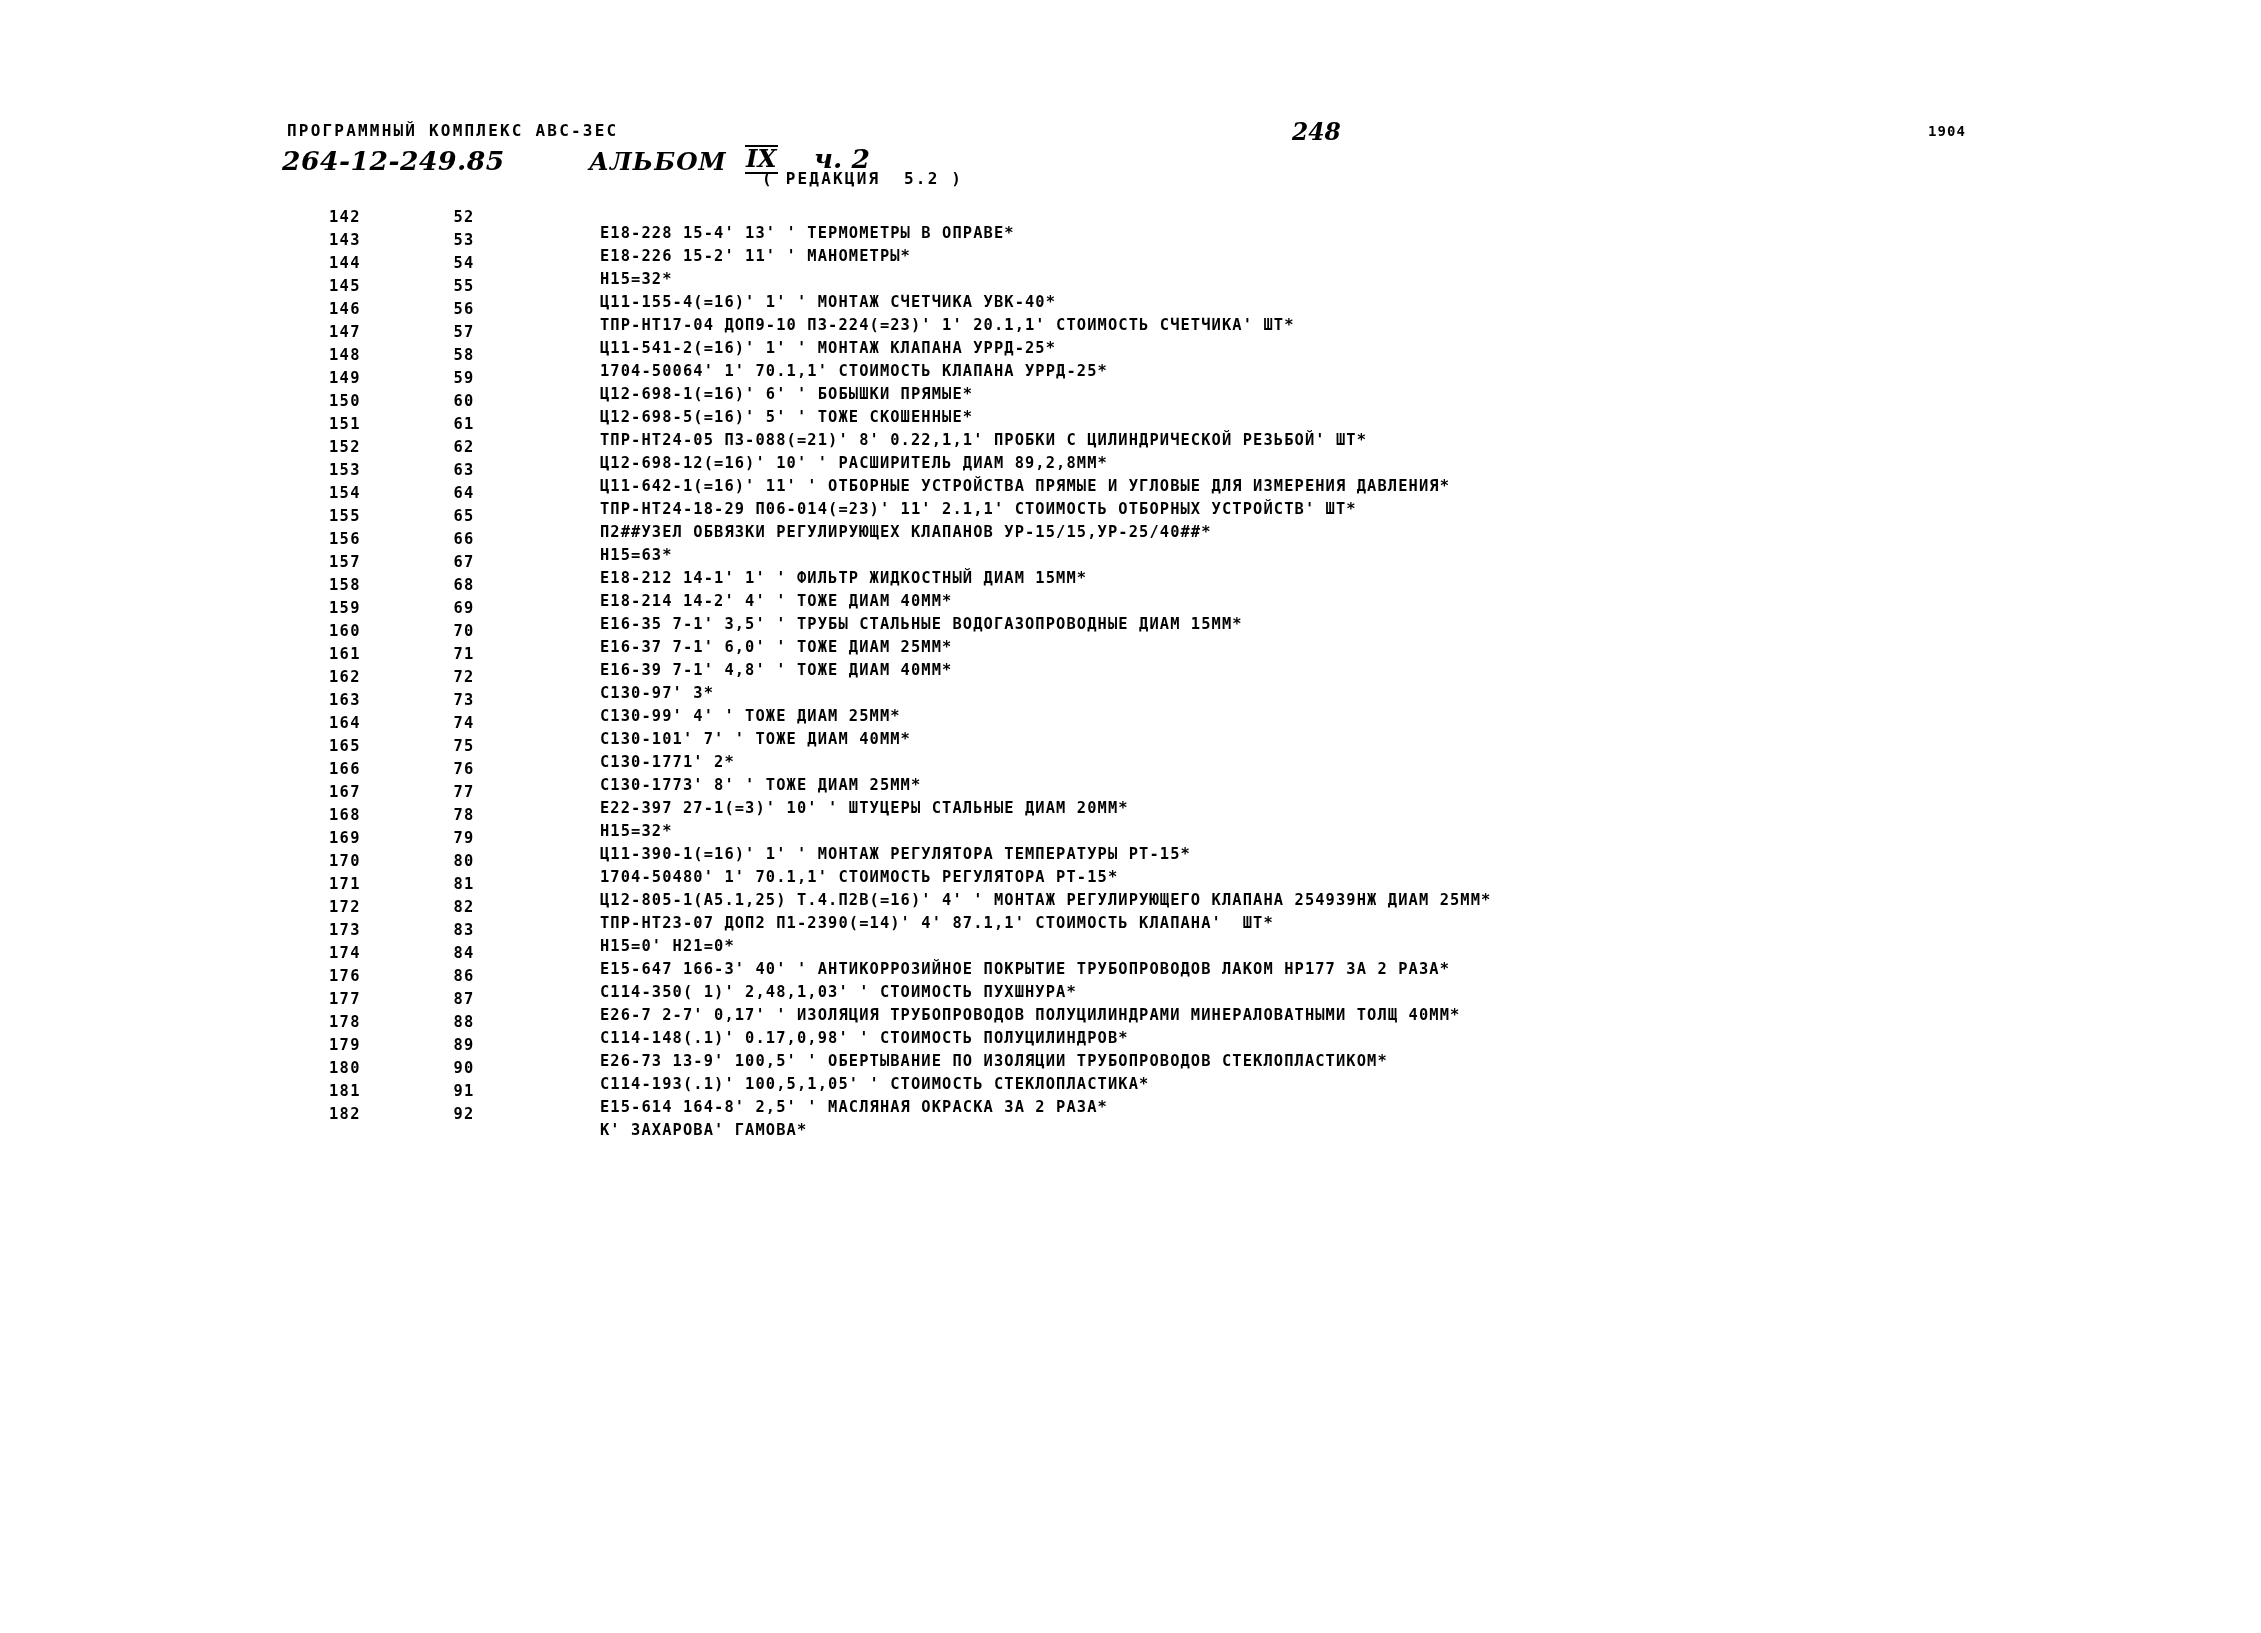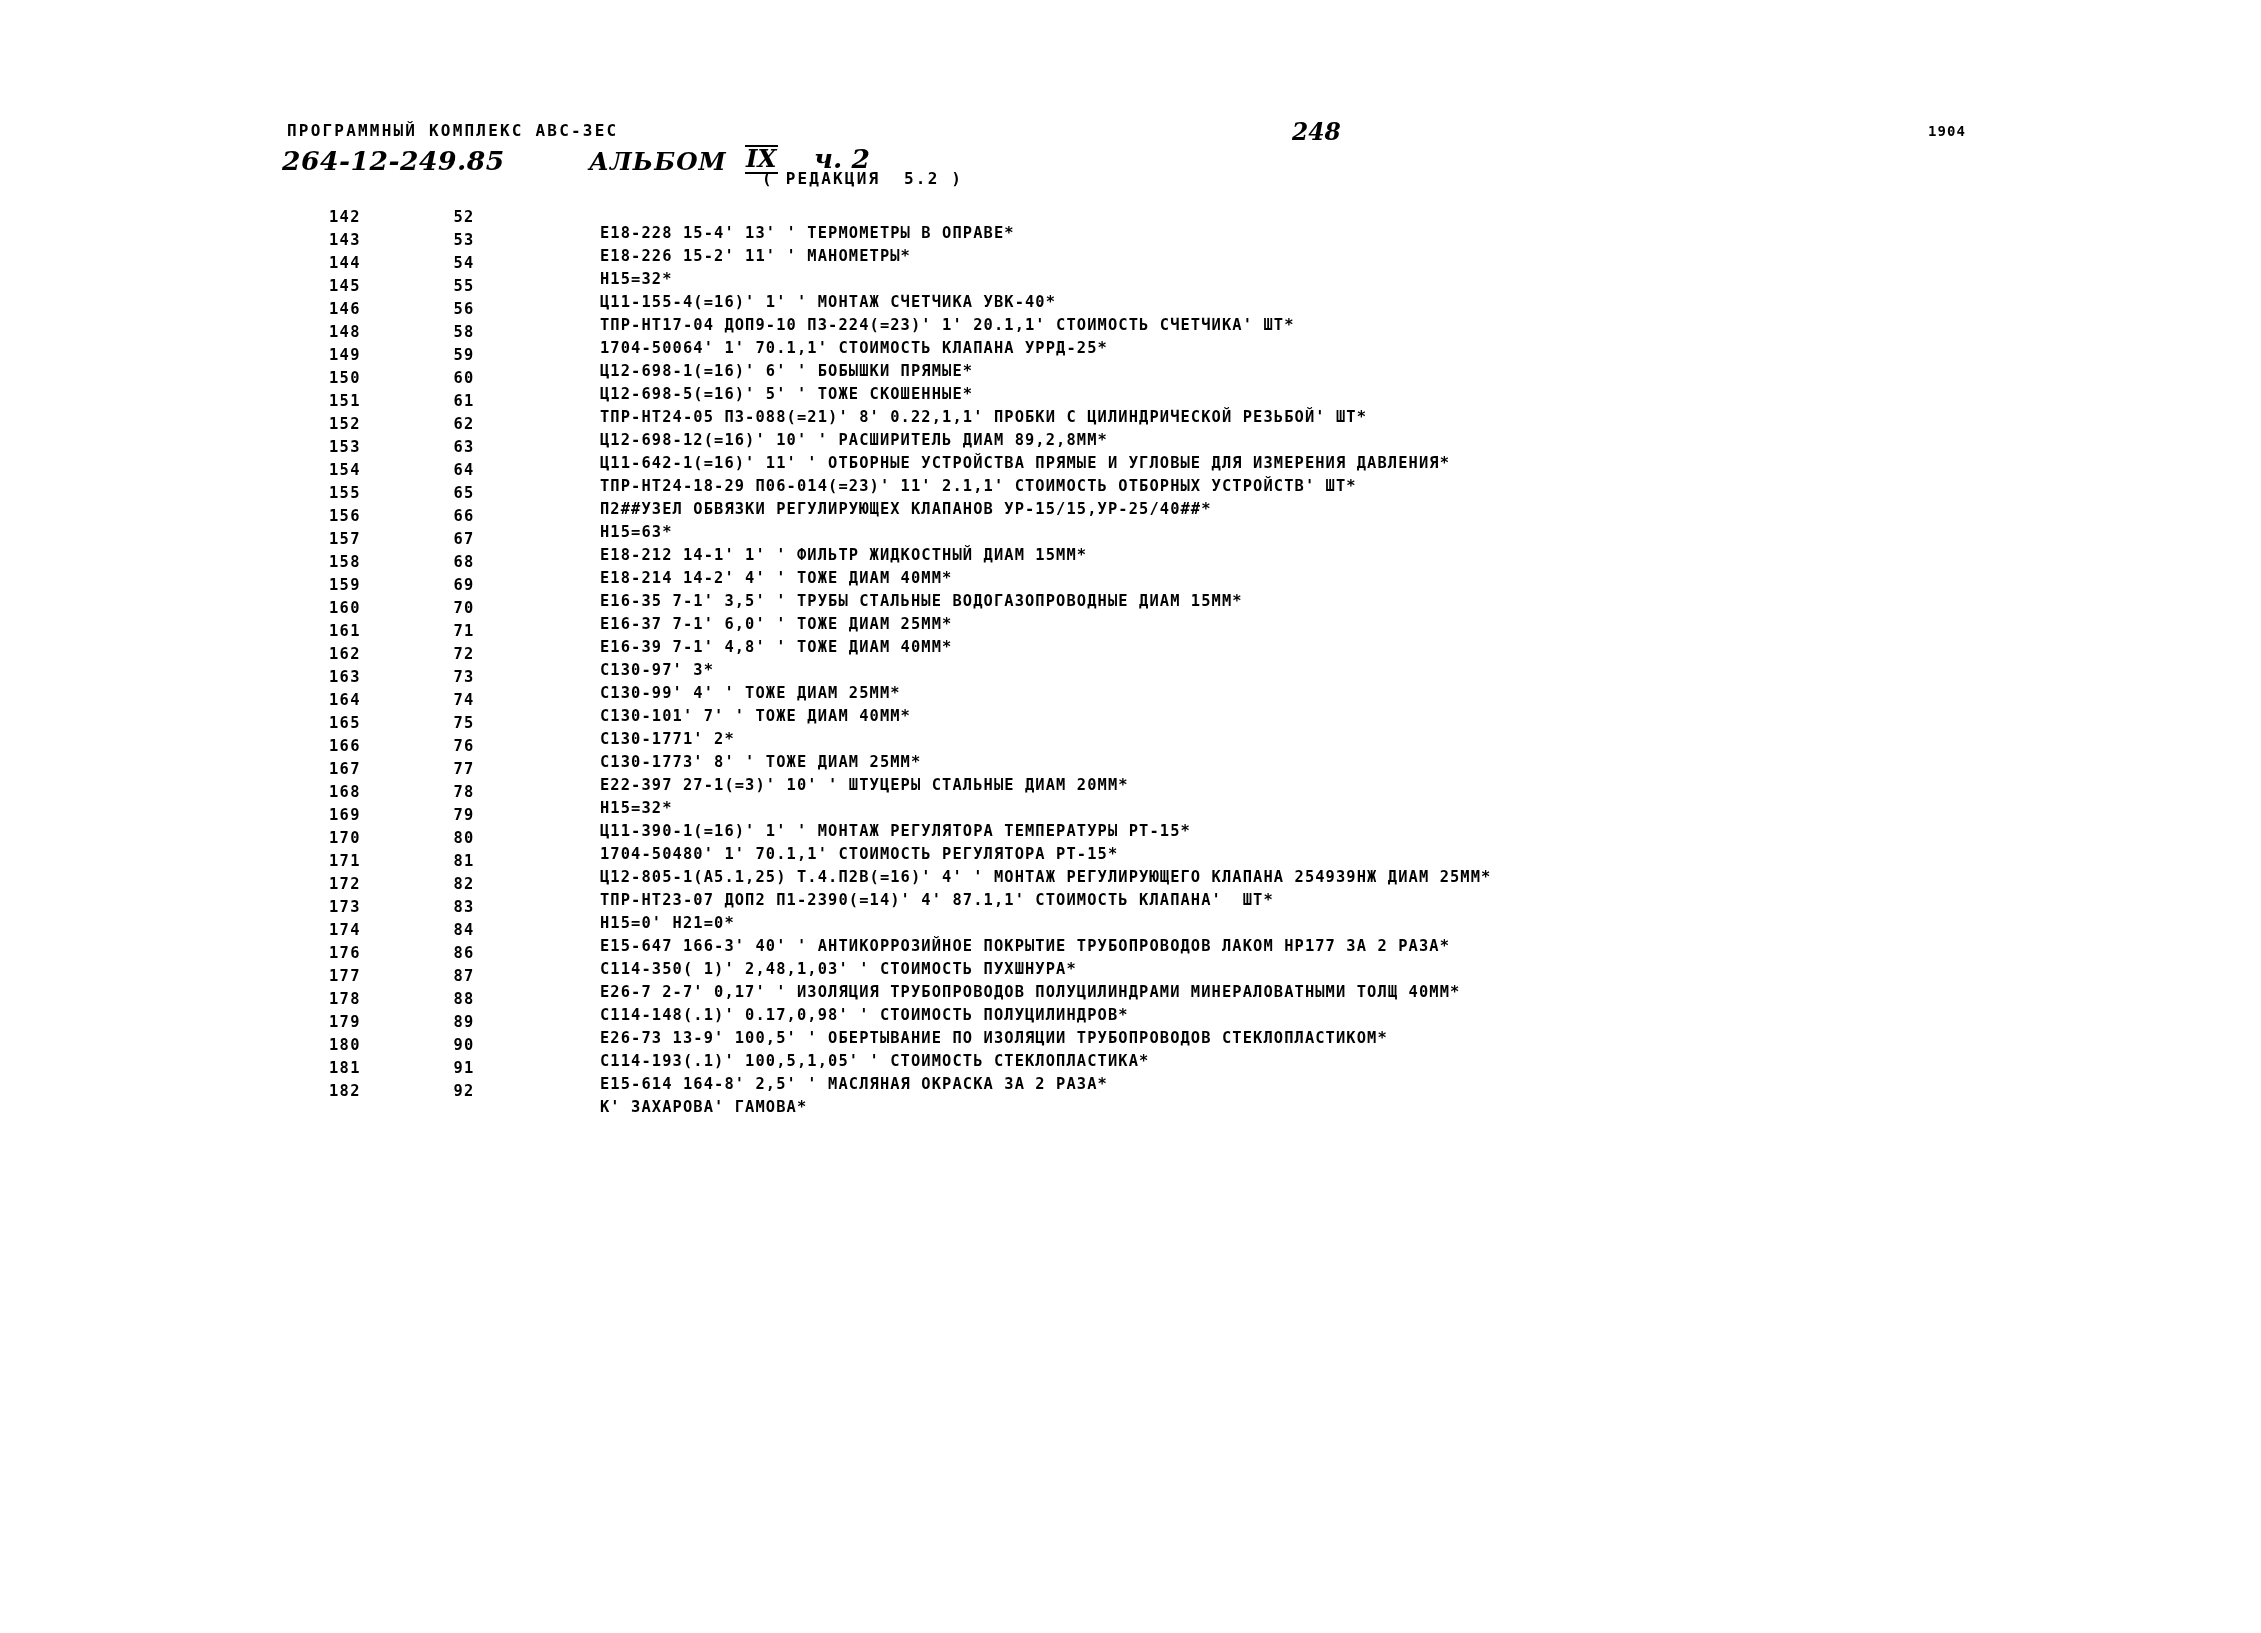--- a/index.html
+++ b/index.html
@@ -174,20 +174,21 @@
   <div class="hdr-album">АЛЬБОМ</div>
   <div class="hdr-album-roman">IX</div>
   <div class="hdr-part">ч. 2</div>
 
   <div class="listing" id="listing">
       <div class="row"><span class="col-seq">142</span><span class="col-num">52</span><span class="col-text">Е18-228 15-4' 13' ' ТЕРМОМЕТРЫ В ОПРАВЕ*</span></div>
       <div class="row"><span class="col-seq">143</span><span class="col-num">53</span><span class="col-text">Е18-226 15-2' 11' ' МАНОМЕТРЫ*</span></div>
       <div class="row"><span class="col-seq">144</span><span class="col-num">54</span><span class="col-text">Н15=32*</span></div>
       <div class="row"><span class="col-seq">145</span><span class="col-num">55</span><span class="col-text">Ц11-155-4(=16)' 1' ' МОНТАЖ СЧЕТЧИКА УВК-40*</span></div>
       <div class="row"><span class="col-seq">146</span><span class="col-num">56</span><span class="col-text">ТПР-НТ17-04 ДОП9-10 П3-224(=23)' 1' 20.1,1' СТОИМОСТЬ СЧЕТЧИКА' ШТ*</span></div>
+      <div class="row"><span class="col-seq">147</span><span class="col-num">57</span><span class="col-text">Ц11-541-2(=16)' 1' ' МОНТАЖ КЛАПАНА УРРД-25*</span></div>
       <div class="row"><span class="col-seq">148</span><span class="col-num">58</span><span class="col-text">1704-50064' 1' 70.1,1' СТОИМОСТЬ КЛАПАНА УРРД-25*</span></div>
       <div class="row"><span class="col-seq">149</span><span class="col-num">59</span><span class="col-text">Ц12-698-1(=16)' 6' ' БОБЫШКИ ПРЯМЫЕ*</span></div>
       <div class="row"><span class="col-seq">150</span><span class="col-num">60</span><span class="col-text">Ц12-698-5(=16)' 5' ' ТОЖЕ СКОШЕННЫЕ*</span></div>
       <div class="row"><span class="col-seq">151</span><span class="col-num">61</span><span class="col-text">ТПР-НТ24-05 П3-088(=21)' 8' 0.22,1,1' ПРОБКИ С ЦИЛИНДРИЧЕСКОЙ РЕЗЬБОЙ' ШТ*</span></div>
       <div class="row"><span class="col-seq">152</span><span class="col-num">62</span><span class="col-text">Ц12-698-12(=16)' 10' ' РАСШИРИТЕЛЬ ДИАМ 89,2,8ММ*</span></div>
       <div class="row"><span class="col-seq">153</span><span class="col-num">63</span><span class="col-text">Ц11-642-1(=16)' 11' ' ОТБОРНЫЕ УСТРОЙСТВА ПРЯМЫЕ И УГЛОВЫЕ ДЛЯ ИЗМЕРЕНИЯ ДАВЛЕНИЯ*</span></div>
       <div class="row"><span class="col-seq">154</span><span class="col-num">64</span><span class="col-text">ТПР-НТ24-18-29 П06-014(=23)' 11' 2.1,1' СТОИМОСТЬ ОТБОРНЫХ УСТРОЙСТВ' ШТ*</span></div>
       <div class="row"><span class="col-seq">155</span><span class="col-num">65</span><span class="col-text">П2##УЗЕЛ ОБВЯЗКИ РЕГУЛИРУЮЩЕХ КЛАПАНОВ УР-15/15,УР-25/40##*</span></div>
       <div class="row"><span class="col-seq">156</span><span class="col-num">66</span><span class="col-text">Н15=63*</span></div>
       <div class="row"><span class="col-seq">157</span><span class="col-num">67</span><span class="col-text">Е18-212 14-1' 1' ' ФИЛЬТР ЖИДКОСТНЫЙ ДИАМ 15ММ*</span></div>

